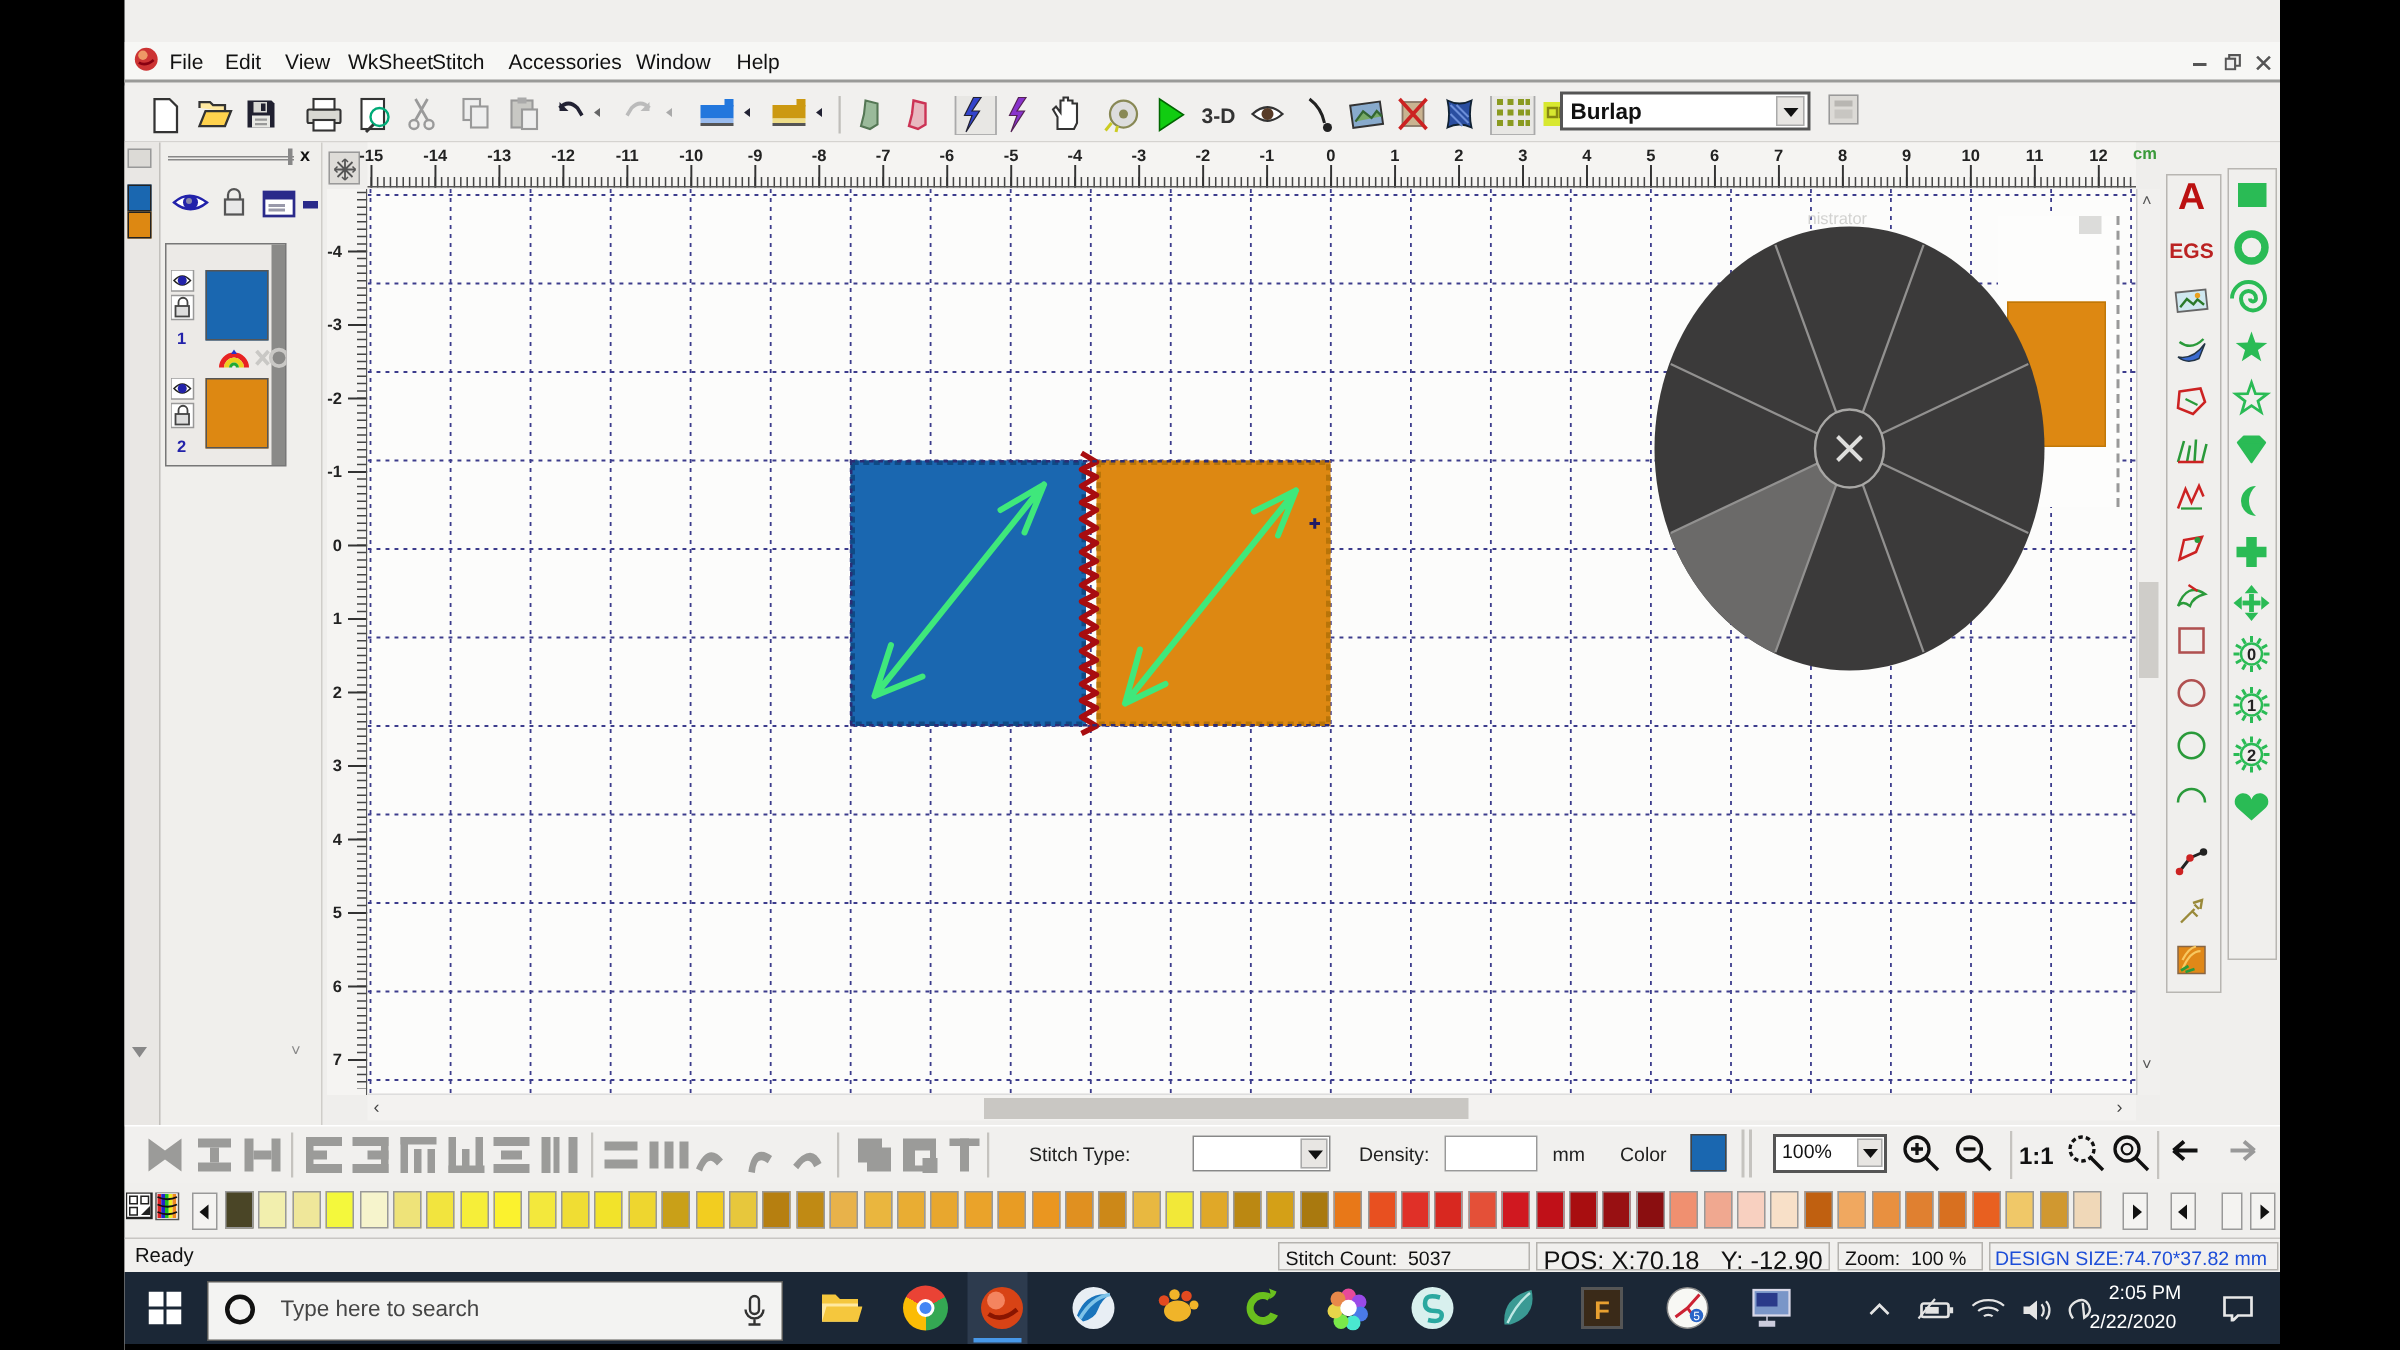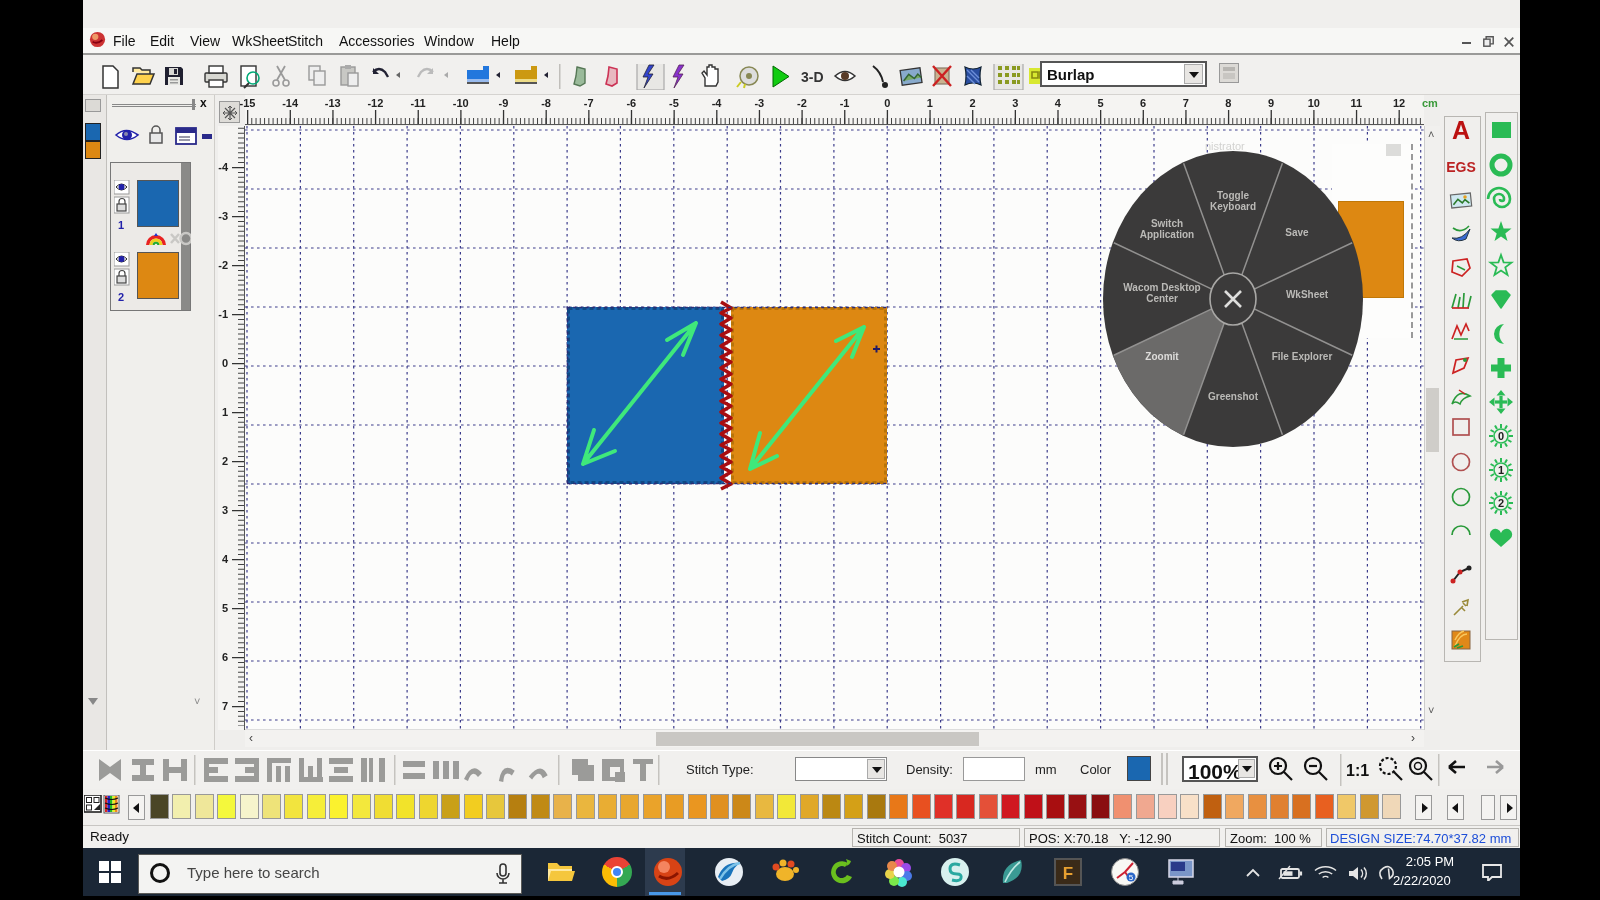--- a/index.html
+++ b/index.html
@@ -344,30 +344,20 @@
     </div>
     <div class="tx" style="left:1122px;top:45px;font-size:11px;color:#d2d2d0">nistrator</div>
 
     <svg class="ab" style="left:1019px;top:55px" width="262" height="298" viewBox="0 0 262 298">
       <ellipse cx="131" cy="149" rx="130" ry="148" fill="#3b3a3a"></ellipse>
       <path d="M131 149 L81.3 285.7 A130 148 0 0 1 10.9 205.6 Z" fill="#6b6a69"></path>
       <path d="M152.2 158.9 L250.2 205.3 M139.8 173.0 L180.4 284.8 M122.2 173.0 L81.6 284.8 M109.8 158.9 L11.8 205.3 M109.8 139.1 L11.8 92.7 M122.2 125.0 L81.6 13.2 M139.8 125.0 L180.4 13.2 M152.2 139.1 L250.2 92.7" stroke="#929190" stroke-width="1.5" fill="none"></path>
       <ellipse cx="131" cy="149" rx="23" ry="26" fill="#3b3a3a" stroke="#a8a7a5" stroke-width="1.6"></ellipse>
       <path d="M123 141 L139 157 M139 141 L123 157" stroke="#dededc" stroke-width="2.6"></path>
     </svg>
-    <div id="radlabels" class="ab" style="left:1019px;top:55px;width:262px;height:298px;font-weight:bold;color:#bbbab7;font-size:10px;text-align:center">
-      <div class="ab" style="left:66px;top:40px;width:130px">Toggle<br>Keyboard</div>
-      <div class="ab" style="left:130px;top:77px;width:130px">Save</div>
-      <div class="ab" style="left:150px;top:139px;width:110px">WkSheet</div>
-      <div class="ab" style="left:135px;top:201px;width:130px">File Explorer</div>
-      <div class="ab" style="left:66px;top:241px;width:130px">Greenshot</div>
-      <div class="ab" style="left:5px;top:201px;width:110px;color:#dddcda">Zoomit</div>
-      <div class="ab" style="left:-5px;top:132px;width:130px">Wacom Desktop<br>Center</div>
-      <div class="ab" style="left:5px;top:68px;width:120px">Switch<br>Application</div>
-    </div>
 
 
     <div class="ab" style="left:1341px;top:31px;width:16px;height:604px;background:#f1f0ee;border-left:1px solid #ccc">
       <div class="tx" style="left:3px;top:2px;font-size:11px;color:#555">˄</div>
       <div class="ab" style="left:1px;top:262px;width:13px;height:64px;background:#cfcdc9"></div>
       <div class="tx" style="left:3px;top:578px;font-size:11px;color:#555">˅</div>
     </div>
 
     <div class="ab" style="left:162px;top:634px;width:1179px;height:18px;background:#f3f2f0;border-top:1px solid #ddd">
       <div class="tx" style="left:4px;top:1px;font-size:12px;color:#444">‹</div>
@@ -522,21 +512,21 @@
         </div>
     </div>
     <div class="tx" style="left:823px;top:11px;font-size:13px;color:#222">Density:</div>
     <div class="ab" style="left:880px;top:6px;width:62px;height:24px;background:#fff;border:1px solid #999"></div>
     <div class="tx" style="left:952px;top:11px;font-size:13px;color:#222">mm</div>
     <div class="tx" style="left:997px;top:11px;font-size:13px;color:#222">Color</div>
     <div class="ab" style="left:1044px;top:5px;width:24px;height:25px;background:#1a67b0;border:1px solid #444"></div>
     <div class="ab" style="left:1078px;top:2px;width:1.5px;height:32px;background:#c5c3bf"></div>
     <div class="ab" style="left:1083px;top:2px;width:1.5px;height:32px;background:#c5c3bf"></div>
     <div class="ab" style="left:1099px;top:5px;width:76px;height:26px;background:#fff;border:2px solid #555">
-      <div class="tx" style="left:4px;top:2px;font-size:21px;font-weight:bold;color:#111">100%</div>
+      <div class="tx" style="left:4px;top:2px;font-size:13px;font-weight:normal;color:#111">100%</div>
       <div class="ab" style="right:1px;top:1px;width:17px;height:19px;background:#e8e6e3;border:1px solid #aaa">
           <div class="ab" style="left:3px;top:6px;width:0;height:0;border-left:5px solid transparent;border-right:5px solid transparent;border-top:6px solid #111"></div>
         </div>
     </div>
     <svg class="ab" style="left:1183px;top:3px" width="254" height="32" viewBox="0 0 254 32">
       <g stroke="#111" stroke-width="2.2" fill="none">
         <circle cx="12" cy="12" r="8"></circle>
           <path d="M18 18 L26 26"></path>
           <path d="M8 12 h8 M12 8 v8"></path>
         <circle cx="47" cy="12" r="8"></circle>
@@ -644,21 +634,21 @@
     <div class="ab" style="left:1417px;top:6px;width:17px;height:25px;background:#f4f3f1;border:1px solid #999">
         <div class="ab" style="left:6px;top:7px;width:0;height:0;border-top:5px solid transparent;border-bottom:5px solid transparent;border-left:6px solid #111"></div>
       </div>
   </div>
 
   <div class="ab" id="statusbar" style="left:0;top:825px;width:1437px;height:23px;background:#f1f0ee;border-top:1px solid #c8c6c3">
     <div class="tx" style="left:7px;top:3px;font-size:13.5px;color:#111">Ready</div>
     <div class="ab" style="left:769px;top:2px;width:168px;height:19px;border:1px solid #b5b3af;font-size:13px;color:#111">
         <span style="position:absolute;left:4px;top:2px">Stitch Count:&nbsp;&nbsp;5037</span>
       </div>
-    <div class="ab" style="left:941px;top:2px;width:196px;height:19px;border:1px solid #b5b3af;font-size:13px;color:#111">
+    <div class="ab" style="left:941px;top:2px;width:196px;height:19px;border:1px solid #b5b3af;font-size:17px;color:#111">
         <span style="position:absolute;left:4px;top:2px">POS: X:70.18&nbsp;&nbsp;&nbsp;Y: -12.90</span>
       </div>
     <div class="ab" style="left:1142px;top:2px;width:97px;height:19px;border:1px solid #b5b3af;font-size:13px;color:#111">
         <span style="position:absolute;left:4px;top:2px">Zoom:&nbsp;&nbsp;100 %</span>
       </div>
     <div class="ab" style="left:1243px;top:2px;width:193px;height:19px;border:1px solid #b5b3af;font-size:13px;color:#1d4ed8">
         <span style="position:absolute;left:3px;top:2px">DESIGN SIZE:74.70*37.82 mm</span>
       </div>
   </div>
 

